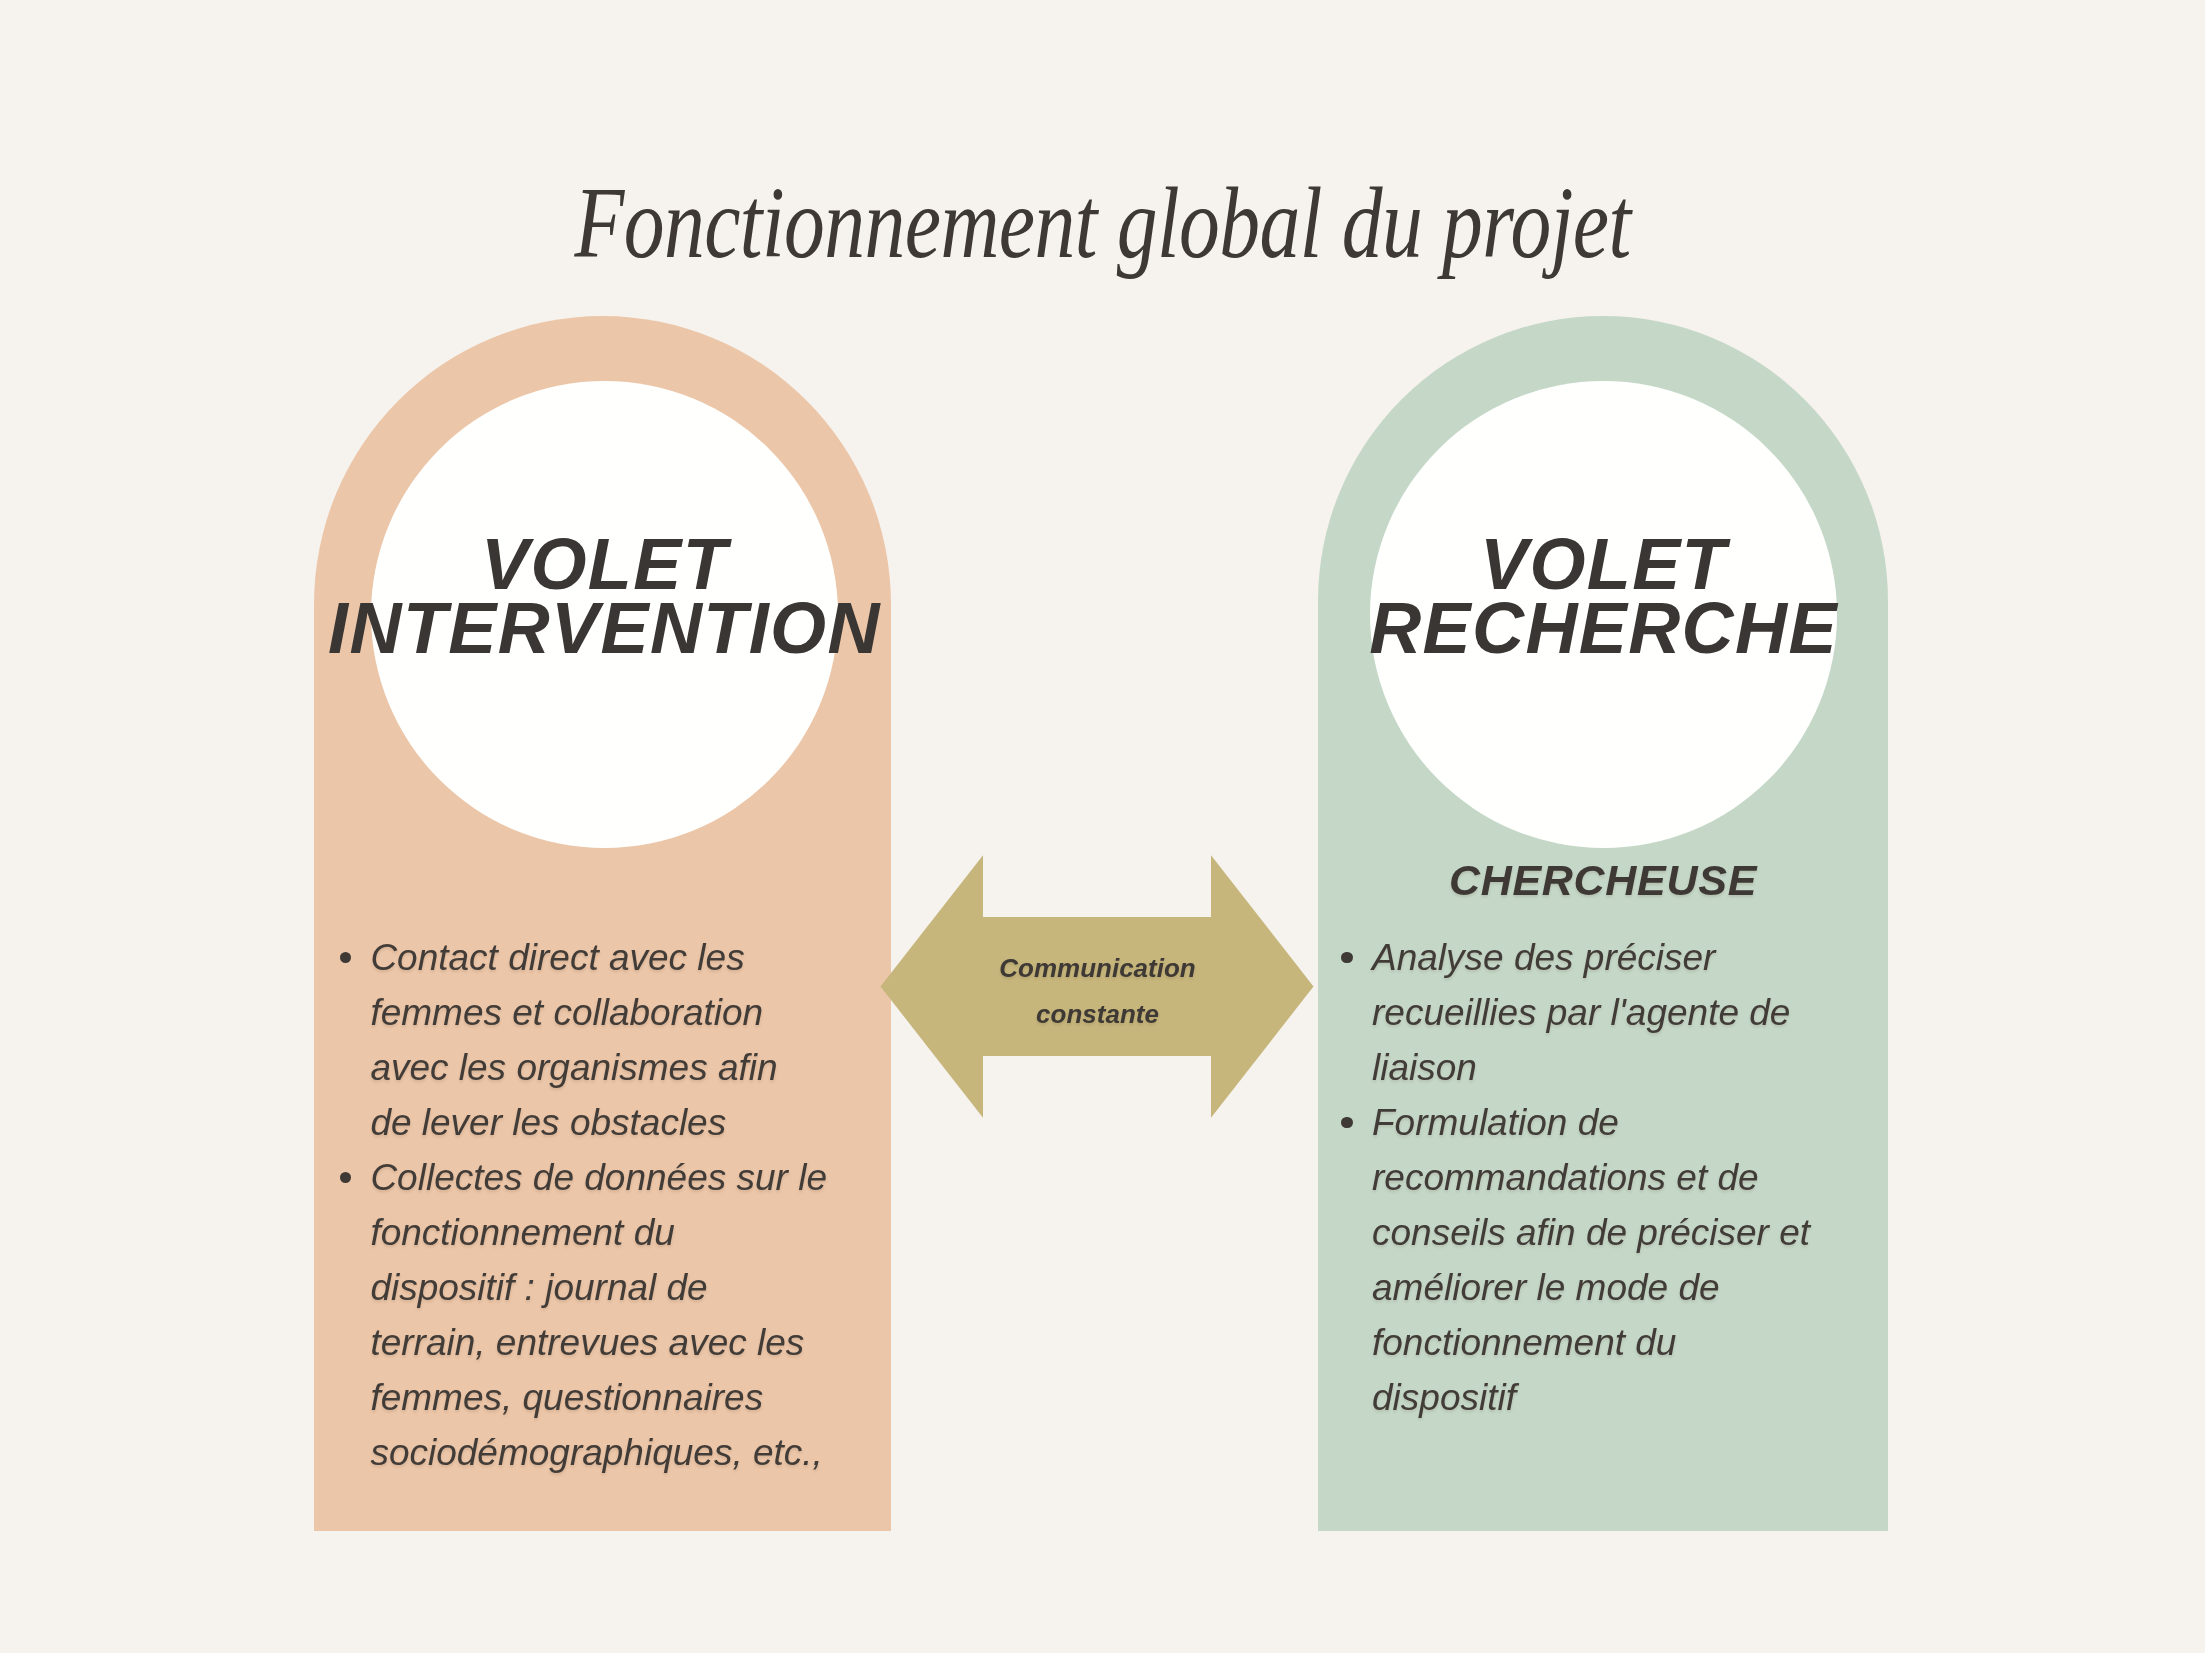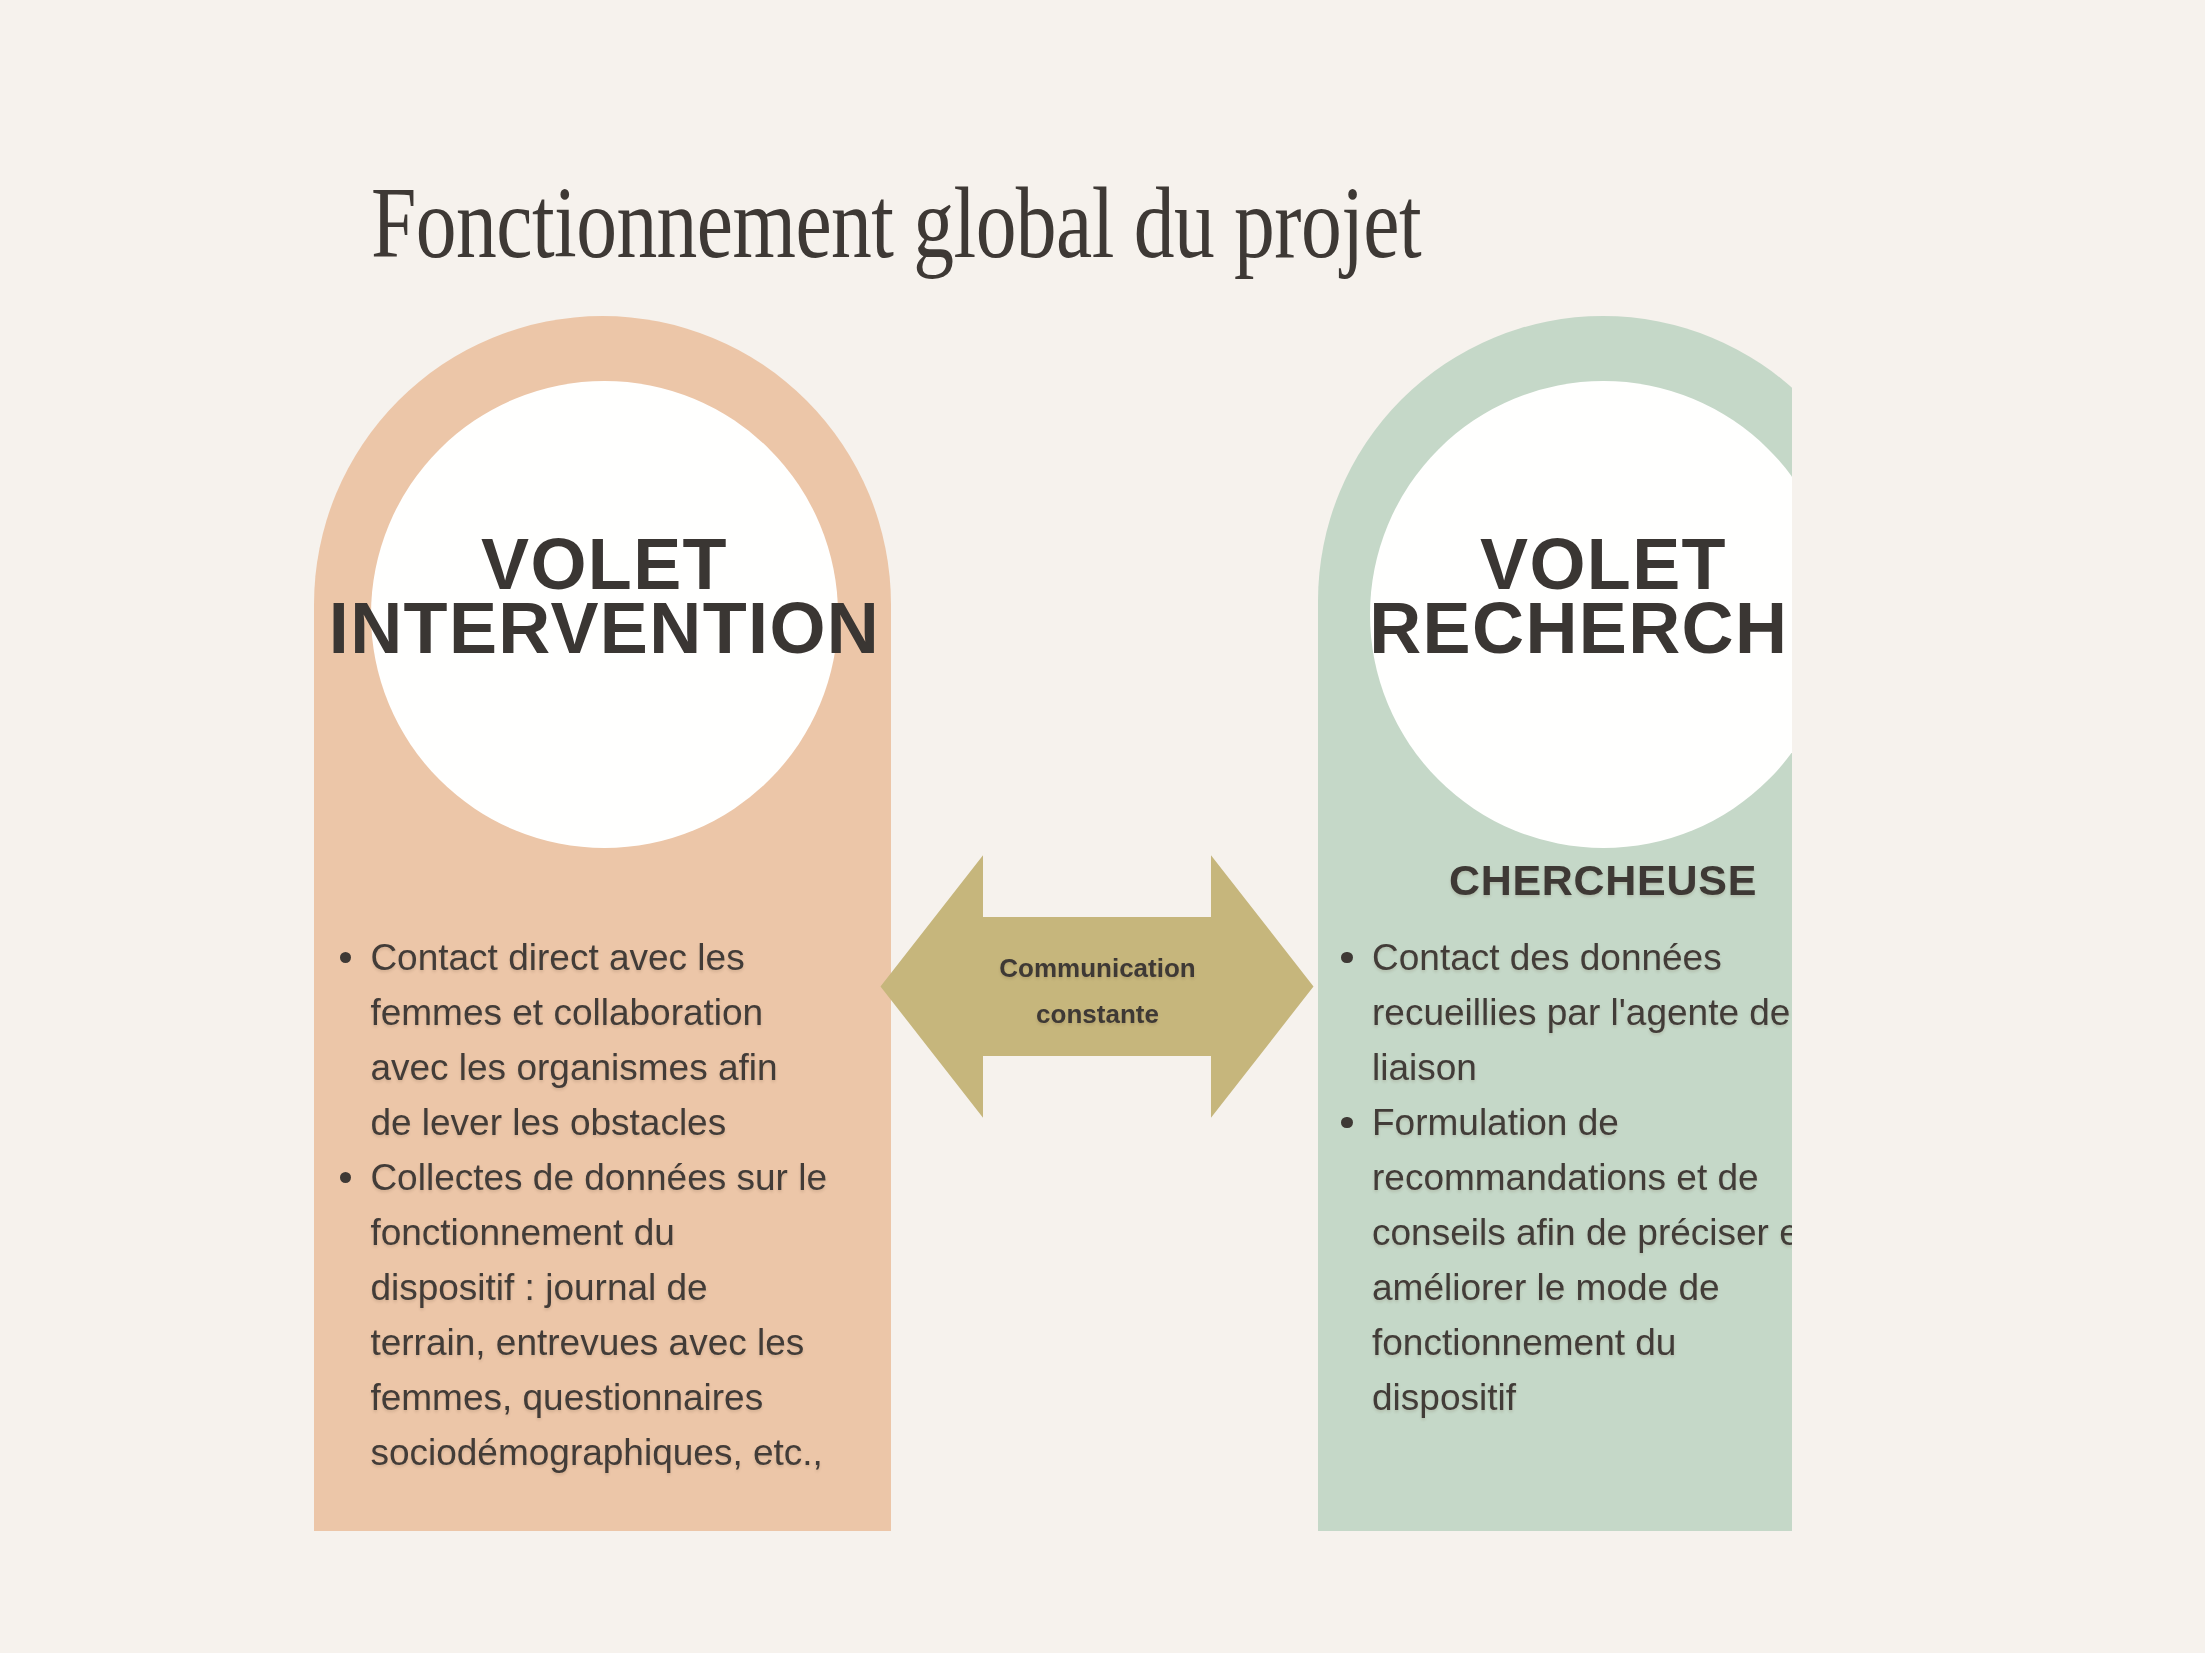--- a/index.html
+++ b/index.html
@@ -1,18 +1,18 @@
 <!DOCTYPE html>
 <html style="font-size:11.5px"><head>
 <meta charset="utf-8">
 <style>
   html,body{margin:0;padding:0;background:#F6F2ED;}
   .stage{
-    position:relative;width:1792px;height:1654px;overflow:hidden;
-    background:#F6F2ED;font-family:"Liberation Sans",sans-serif;
+    position:relative;width:2205px;height:1654px;overflow:hidden;
+    background:#F6F2ED;font-family:"Liberation Sans",sans-serif;font-style:italic;
   }
   .title{
     position:absolute;top:164px;left:0;width:100%;margin:0;
     text-align:center;font-family:"Liberation Serif",serif;font-weight:400;
     font-size:102px;line-height:1.15;color:#3E3935;
     transform:scaleX(0.80);letter-spacing:-0.7px;
   }
   .panel{position:absolute;top:316px;height:1215px;}
   .panel-left{left:314px;width:577px;background:#ECC6A8;border-radius:289px 289px 0 0;}
   .panel-right{left:1318px;width:570px;background:#C5D8C8;border-radius:285px 285px 0 0;}
@@ -77,21 +77,21 @@
     </ul>
   </section>
 
   <section class="panel panel-right">
     <div class="circle circle-right">
       <div class="circle-label">VOLET
 RECHERCHE</div>
     </div>
     <h2 class="role soft">CHERCHEUSE</h2>
     <ul class="bullets bullets-right soft">
-      <li>Contact des données
+      <li>Analyse des préciser
 recueillies par l'agente de
 liaison</li>
       <li>Formulation de
 recommandations et de
 conseils afin de préciser et
 améliorer le mode de
 fonctionnement du
 dispositif</li>
     </ul>
   </section>

